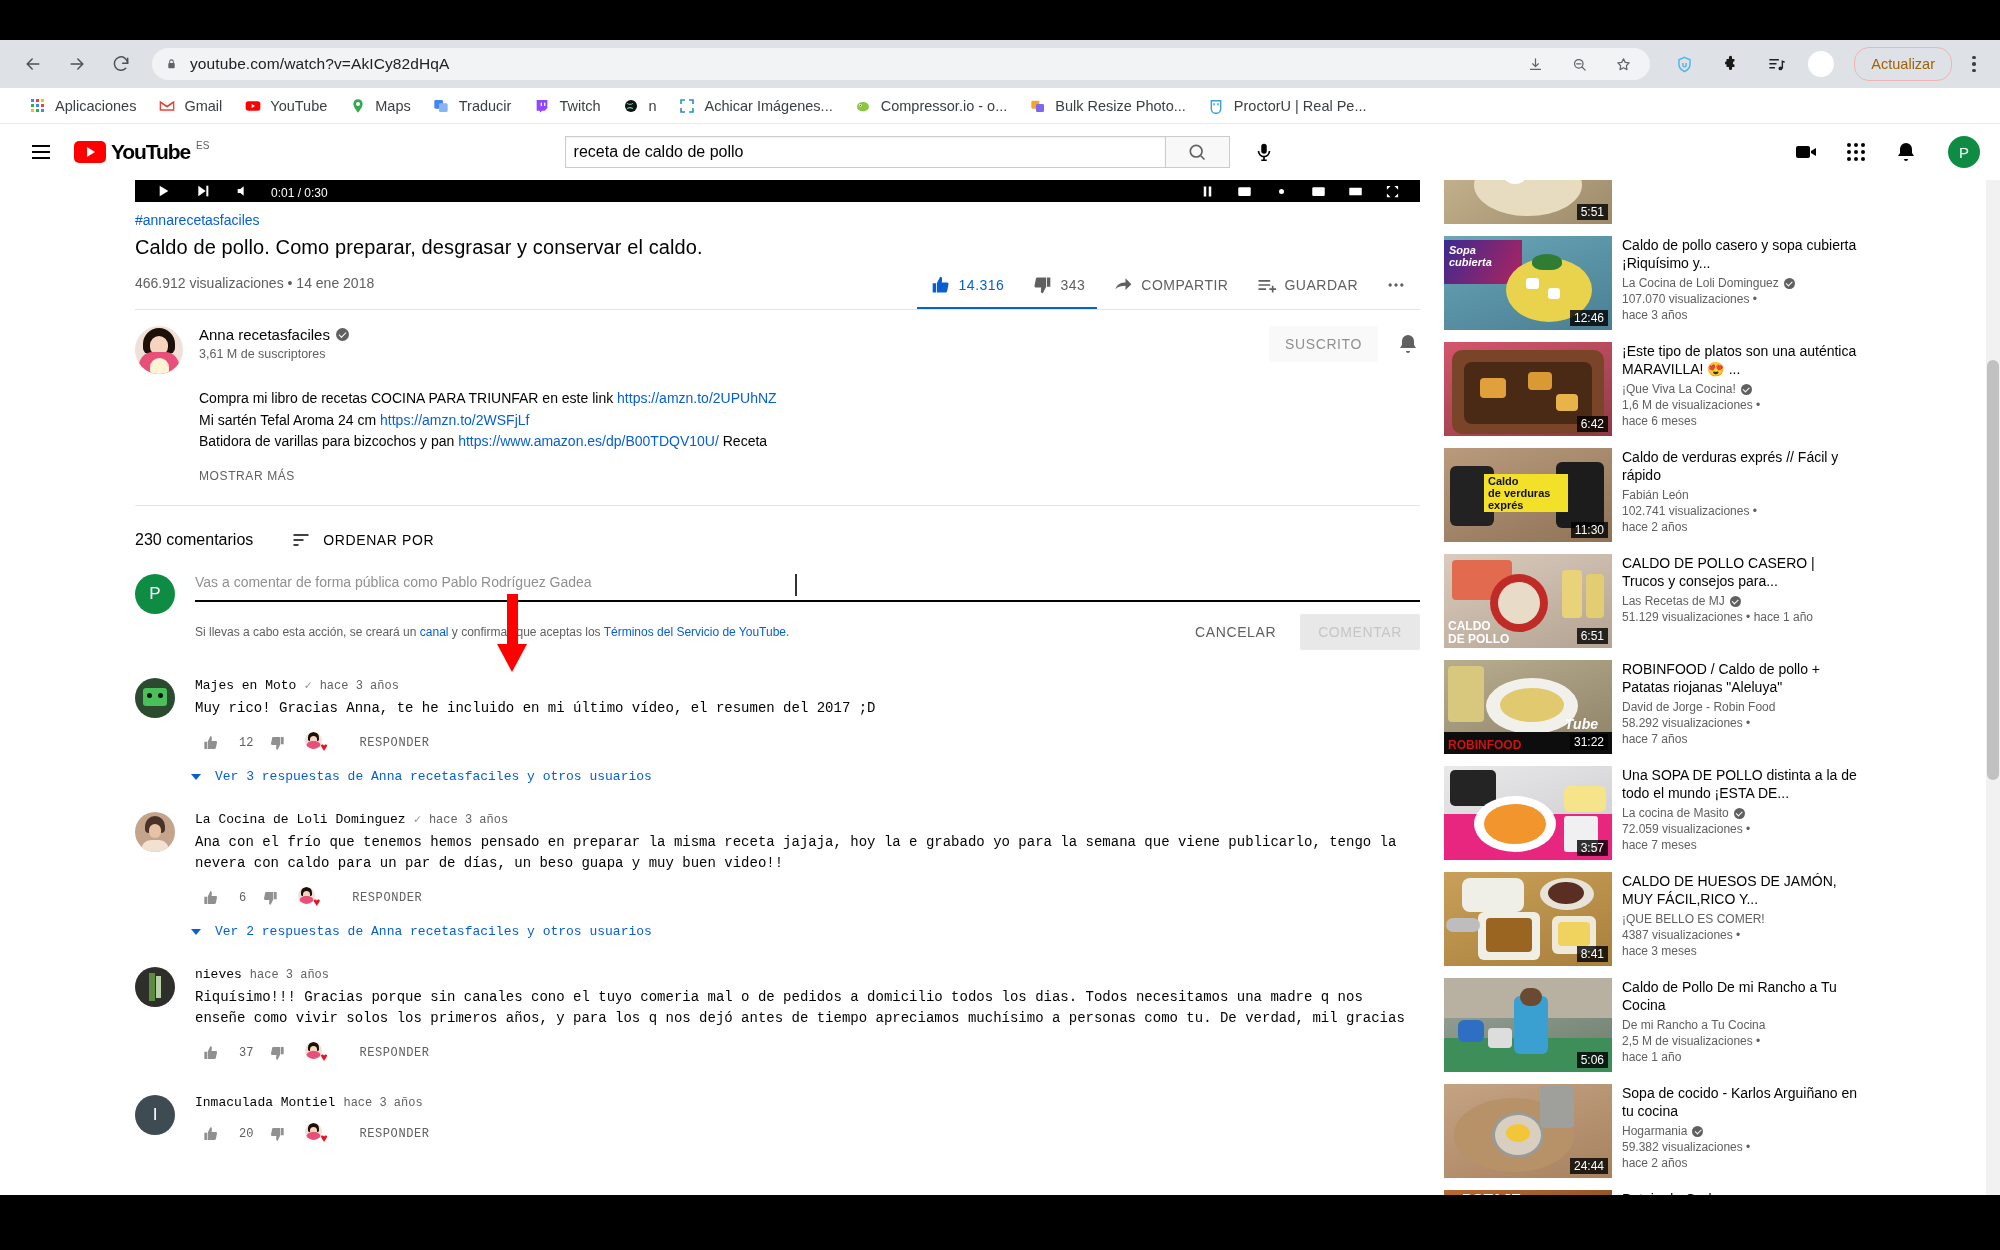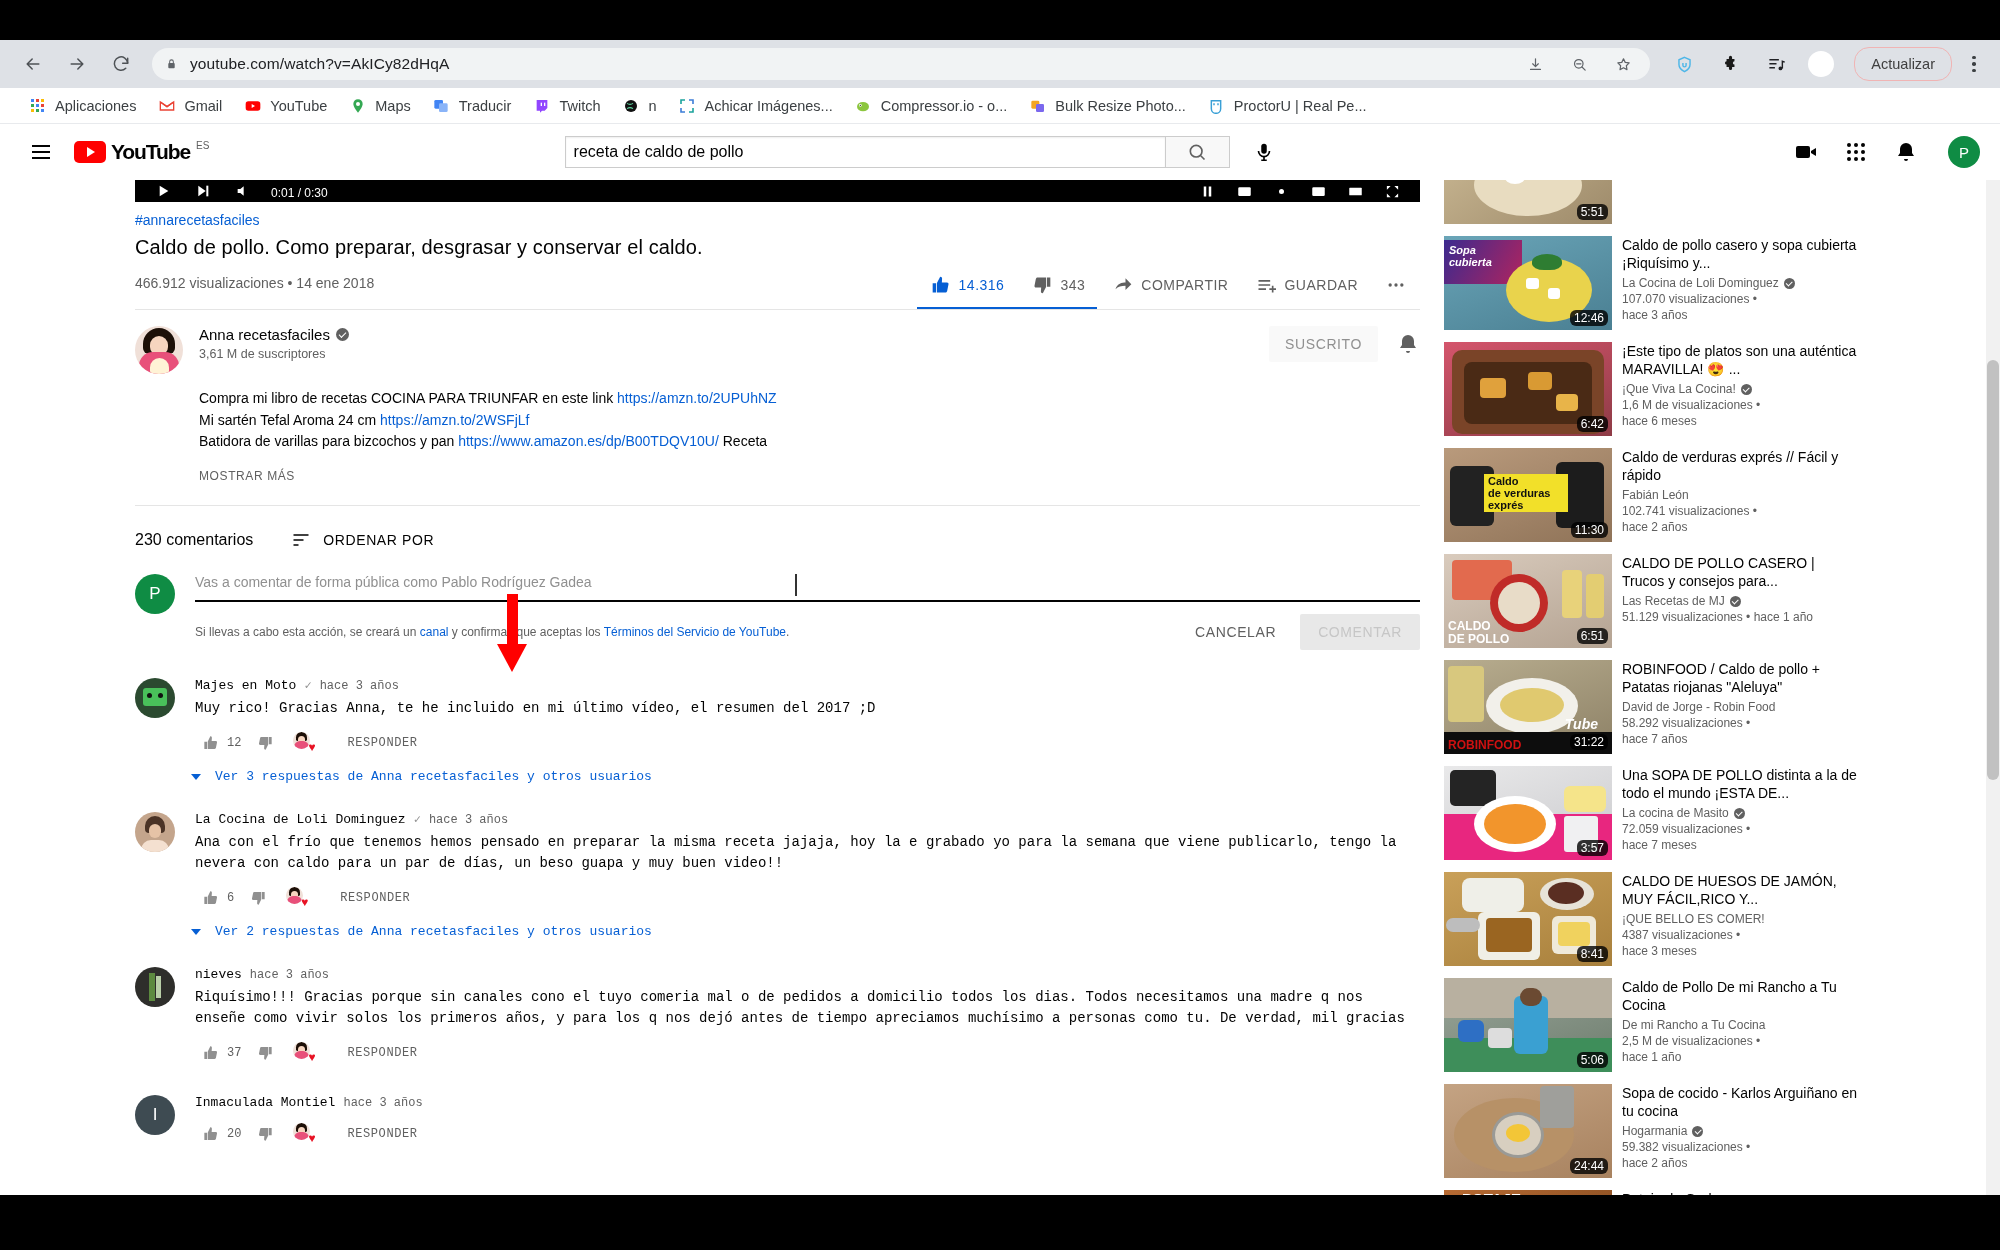--- a/index.html
+++ b/index.html
@@ -49,21 +49,21 @@
   .url { font-size:15.5px; color:#202124; letter-spacing:0.1px; white-space:nowrap;}
   .omni-right { margin-left:auto; display:flex; align-items:center; gap:26px; padding-right:4px;}
   .omni-right .oi { width:18px;height:18px;display:flex;align-items:center;justify-content:center;}
   .omni-right .oi svg { width:17px;height:17px;fill:none;stroke:#5f6368;stroke-width:1.7;stroke-linecap:round;stroke-linejoin:round;}
   .ext-icons { display:flex; align-items:center; gap:26px; margin-left:24px; }
   .ext { width:20px;height:20px;display:flex;align-items:center;justify-content:center; }
   .ext svg{width:19px;height:19px;}
   .avatar-chrome { width:26px;height:26px;border-radius:50%;background:#fff;margin-left:22px;flex:none;}
   .update-btn {
     margin-left:20px; height:30px; border:1px solid #f0b4b4; border-radius:15px;
-    color:#404040; font-size:14.5px; display:flex; align-items:center; padding:16px 16px; background:transparent;
+    color:#a16207; font-size:14.5px; display:flex; align-items:center; padding:16px 16px; background:transparent;
     white-space:nowrap;
   }
   .kebab { margin-left:12px; margin-right:2px; width:20px;height:24px;display:flex;flex-direction:column;justify-content:center;align-items:center;gap:3px;}
   .kebab i { width:3.5px;height:3.5px;border-radius:50%;background:#3c4043;display:block;}
 
   
   .bookmarks {
     height: 36px;
     background: #fff;
     display: flex;
@@ -183,38 +183,38 @@
   
   .comment { display:flex; margin-top:28px;}
   .cm-avatar { width:40px;height:40px;border-radius:50%;flex:none;overflow:hidden;position:relative;}
   .cm-body { margin-left:20px; flex:1;font-family:Liberation Mono, monospace;}
   .cm-head { display:flex; align-items:center; gap:8px;}
   .cm-author { font-size:13px; font-weight:500; color:#030303;}
   .cm-check { font-size:12px; color:#909090;}
   .cm-time { font-size:12px; color:#606060;}
   .cm-text { font-size:14px; color:#030303; margin-top:5px; line-height:1.5;}
   .cm-actions { display:flex; align-items:center; gap:0px; margin-top:10px;}
-  .cm-act { display:flex; align-items:center; gap:8px; padding:6px 8px; cursor:pointer;}
+  .cm-act { display:flex; align-items:center; gap:20px; padding:6px 8px; cursor:pointer;}
   .cm-act svg { width:16px;height:16px;fill:#909090;}
   .cm-likes { font-size:12px; color:#606060;}
   .heart-badge { position:relative; width:22px;height:22px; margin-left:12px; margin-right:6px;}
   .heart-badge .mini { position:absolute; left:0;top:0;width:17px;height:17px;border-radius:50%;overflow:hidden;background:#f0e0d8;}
   .heart-badge .mini .h { position:absolute;left:3px;top:0px;width:11px;height:9px;background:#1d1008;border-radius:6px 6px 2px 2px;}
   .heart-badge .mini .f { position:absolute;left:5px;top:4px;width:7px;height:8px;background:#f6d5bf;border-radius:4px;}
   .heart-badge .mini .b { position:absolute;left:1px;bottom:0;width:15px;height:8px;background:#e8507a;border-radius:6px 6px 0 0;}
   .heart-badge .heart { position:absolute; right:0px; bottom:0px; font-size:12px; color:#e81224; line-height:1;}
   .reply-btn { font-size:12px; font-weight:500; color:#606060; letter-spacing:0.6px; padding:6px 8px; margin-left:18px; cursor:pointer;}
   .see-replies { display:flex; align-items:center; gap:14px; margin-top:12px; margin-left:-4px; cursor:pointer;}
   .see-replies .tri { width:0;height:0;border-left:5px solid transparent;border-right:5px solid transparent;border-top:6px solid #065fd4;}
   .see-replies span { font-size:13px; font-weight:500; color:#065fd4;}
 
   
   .side-item { display:flex; gap:10px; margin-bottom:12px; cursor:pointer;}
   .thumb { width:168px; height:94px; flex:none; position:relative; overflow:hidden; background:#ccc;}
-  .dur { position:absolute; right:4px; bottom:4px; background:rgba(0,0,0,0.8); color:#fff; font-size:12px; padding:1px 4px; border-radius:6px; font-weight:500;}
+  .dur { position:absolute; right:4px; bottom:4px; background:rgba(0,0,0,0.8); color:#fff; font-size:12px; padding:1px 4px; border-radius:0; font-weight:500;}
   .s-text { flex:1; min-width:0;}
   .s-title { font-size:14px; font-weight:500; color:#030303; line-height:1.3; max-height:36px; overflow:hidden;}
   .s-ch { font-size:12px; color:#606060; margin-top:4px; display:flex; align-items:center; gap:5px;}
   .s-ch .verified { width:11px;height:11px;}
   .s-ch .verified::after { width:5px;height:2.5px;border-left-width:1.4px;border-bottom-width:1.4px;}
   .s-views { font-size:12px; color:#606060; margin-top:2px;}
 
   
   .red-arrow { position:absolute; left:497px; top:470px; width:30px; height:78px; z-index:50;}
   .red-arrow .shaft { position:absolute; left:10px; top:0; width:11px; height:52px; background:#ff0000;}

